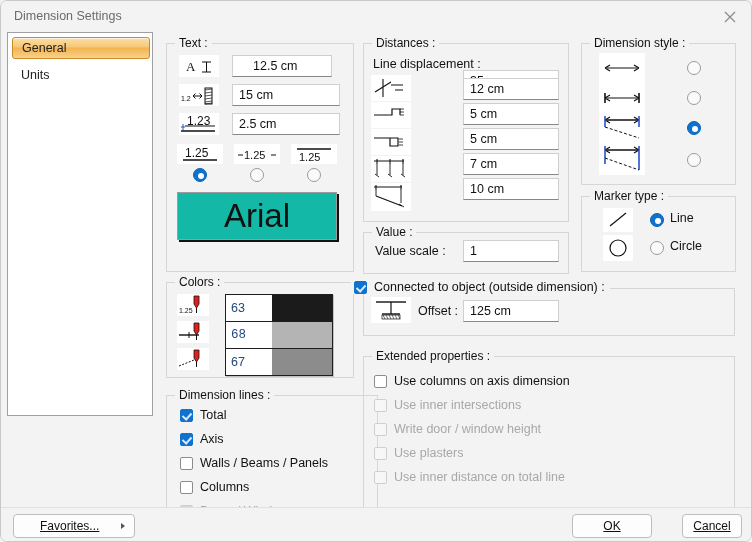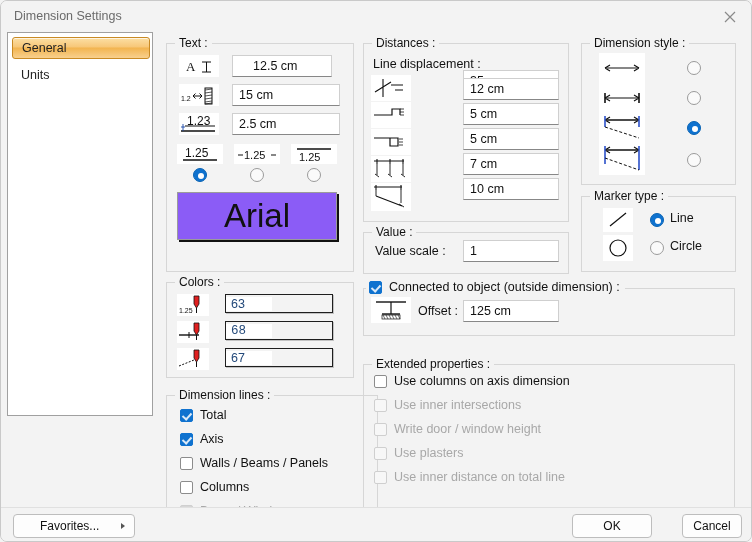--- a/index.html
+++ b/index.html
@@ -50,35 +50,35 @@
   .cb{width:13px;height:13px;border:1px solid #8c8c8c;border-radius:2px;background:#fff;
     box-sizing:border-box;margin-right:7px;position:relative;flex:none;}
   .cb.on{background:#0f72cf;border-color:#0f72cf;}
   .cb.on::after{content:"";position:absolute;left:3px;top:1px;width:4px;height:7px;
     border:solid #dbe9f7;border-width:0 2px 2px 0;transform:rotate(42deg);}
   .cbrow.dim{color:#a8a8a8;}
   .cbrow.dim .cb{border-color:#cfcfcf;background:#f7f7f7;}
   .cbrow.dim .cb.on{background:#d6d6d6;border-color:#cfcfcf;}
   .cbrow.dim .cb.on::after{border-color:#ffffff;}
   
-  .csw{position:absolute;height:19px;border:1px solid #1e1e1e;box-sizing:border-box;
-    display:flex;box-shadow:1px 1px 0 #c2c2c2;align-items:center;}
+  .csw{position:absolute;height:28px;border:1px solid #1e1e1e;box-sizing:border-box;
+    display:flex;box-shadow:1px 1px 0 #c2c2c2;}
   .csw .num{width:46px;background:#fff;font-size:12.5px;color:#23497a;display:flex;align-items:center;padding-left:5px;box-sizing:border-box;}
   .csw .sw{flex:1;}
   
-  .fontprev{position:absolute;background:#8b5cf6;border:1px solid #9b9b9b;
+  .fontprev{position:absolute;background:#14b8a6;border:1px solid #9b9b9b;
     box-shadow:2px 2px 0 #111;box-sizing:border-box;
     display:flex;align-items:center;justify-content:center;
     font-size:33px;color:#111;}
   
   .footer{position:absolute;left:0;top:506px;width:752px;height:36px;background:#f3f3f3;
     border-top:1px solid #e0e0e0;}
   .btn{position:absolute;height:24px;background:#fdfdfd;border:1px solid #bdbdbd;border-radius:4px;
     box-sizing:border-box;font-size:12px;color:#111;display:flex;align-items:center;
-    justify-content:center;}
+    justify-content:center;text-decoration:underline;}
   .btn-fav{left:12px;top:6px;width:122px;justify-content:flex-start;padding-left:26px;}
   .fav-arrow{position:absolute;right:9px;top:8px;width:0;height:0;
     border-left:4px solid #555;border-top:3.5px solid transparent;border-bottom:3.5px solid transparent;}
   .btn-ok{right:101px;top:6px;width:80px;}
   .btn-cancel{right:11px;top:6px;width:60px;}
   .lbl{position:absolute;font-size:12.5px;color:#111;}
 </style>
 </head>
 <body>
 
@@ -297,39 +297,39 @@
 
     <div class="gb" style="left:210px;top:200px;width:206px;height:42px;">
       <div class="gb-title">Value :</div>
     </div>
     <div class="lbl" style="left:222px;top:212px;">Value scale :</div>
     <div class="tb" style="left:310px;top:208px;width:96px;">
       <span>1</span>
     </div>
 
     <div class="gb" style="left:210px;top:256px;width:372px;height:48px;"></div>
-    <div class="cbrow" style="left:213px;top:248px;background:#f3f3f3;padding:0 5px 0 3px;">
+    <div class="cbrow" style="left:198px;top:248px;background:#f3f3f3;padding:0 5px 0 3px;">
       <span class="cb on"></span>
       <span>Connected to object (outside dimension) :</span>
     </div>
     <div class="icobox" style="left:218px;top:265px;width:40px;height:26px;">
       <svg width="38" height="26" viewBox="0 0 38 26">
         <path d="M4 5 h30" stroke="#111" stroke-width="1.4"></path>
         <path d="M19 5 v12" stroke="#111" stroke-width="1.2"></path>
         <path d="M10 17 h18" stroke="#111" stroke-width="1.4"></path>
         <rect x="10" y="18" width="18" height="4" fill="none" stroke="#111" stroke-width="0.7"></rect>
         <path d="M11 18 l2 4 M14 18 l2 4 M17 18 l2 4 M20 18 l2 4 M23 18 l2 4 M26 18 l2 4" stroke="#111" stroke-width="0.6"></path>
       </svg>
     </div>
     <div class="lbl" style="left:265px;top:272px;">Offset :</div>
     <div class="tb" style="left:310px;top:268px;width:96px;">
       <span>125 cm</span>
     </div>
 
-    <div class="gb" style="left:210px;top:332px;width:372px;height:175px;">
+    <div class="gb" style="left:210px;top:324px;width:372px;height:175px;">
       <div class="gb-title">Extended properties :</div>
     </div>
     <div class="cbrow" style="left:221px;top:342px;">
       <span class="cb"></span>
       <span>Use columns on axis dimension</span>
     </div>
     <div class="cbrow dim" style="left:221px;top:366px;">
       <span class="cb"></span>
       <span>Use inner intersections</span>
     </div>

